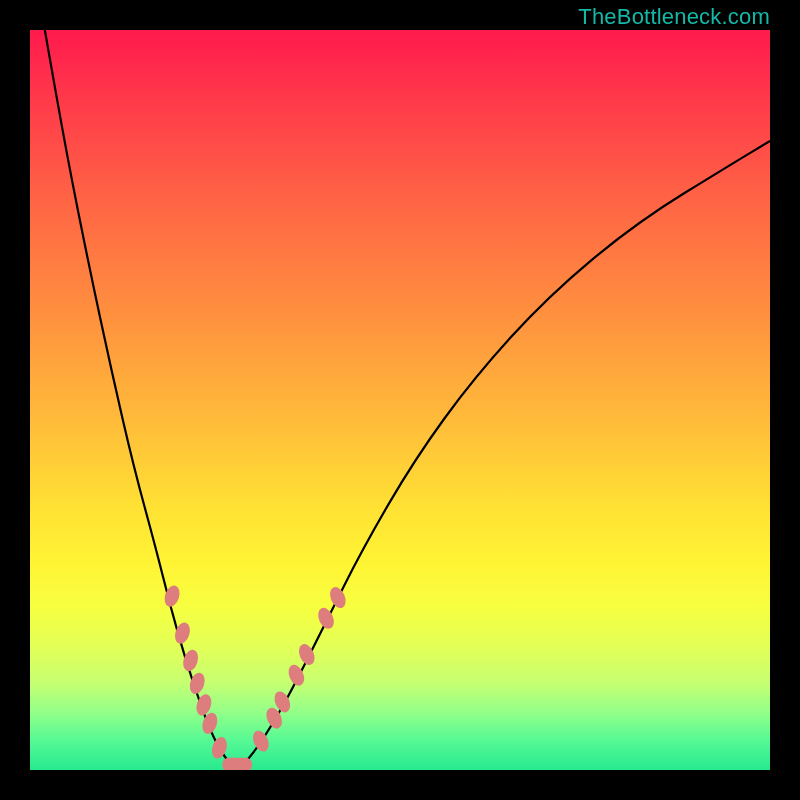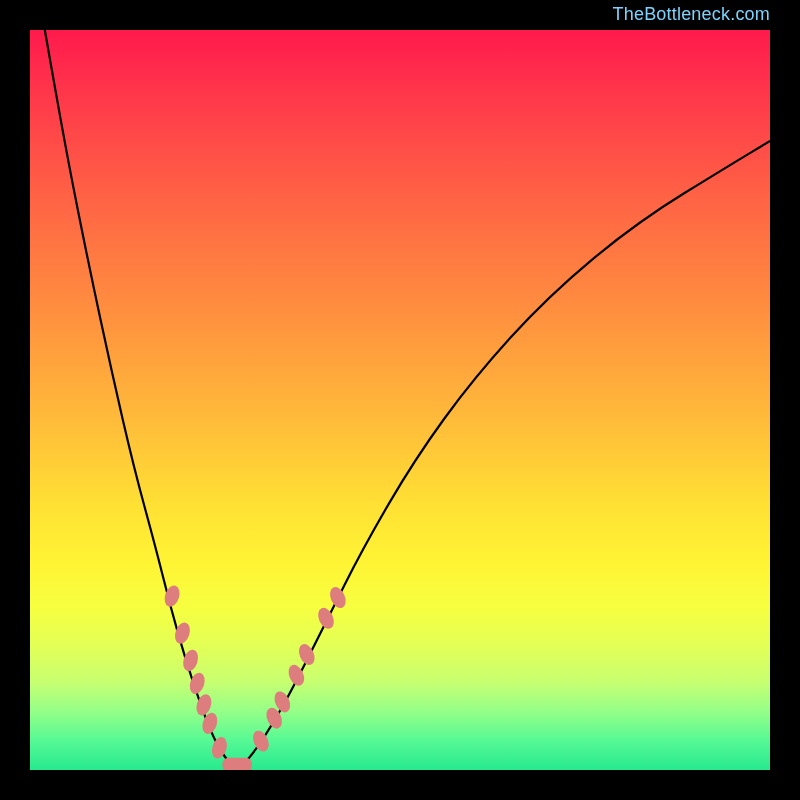--- a/index.html
+++ b/index.html
@@ -38,22 +38,22 @@
       #c8ff70 88%,
       #96ff88 92%,
       #56f994 96%,
       #27e98f 100%
     );
   }
   .watermark {
     position: absolute;
     top: 4px;
     right: 30px;
-    color: #7dd3fc;
-    font-size: 18px;
+    color: #14b8a6;
+    font-size: 22px;
     letter-spacing: 0.2px;
     user-select: none;
   }
   svg {
     position: absolute;
     top: 0;
     left: 0;
   }
   .curve {
     fill: none;

